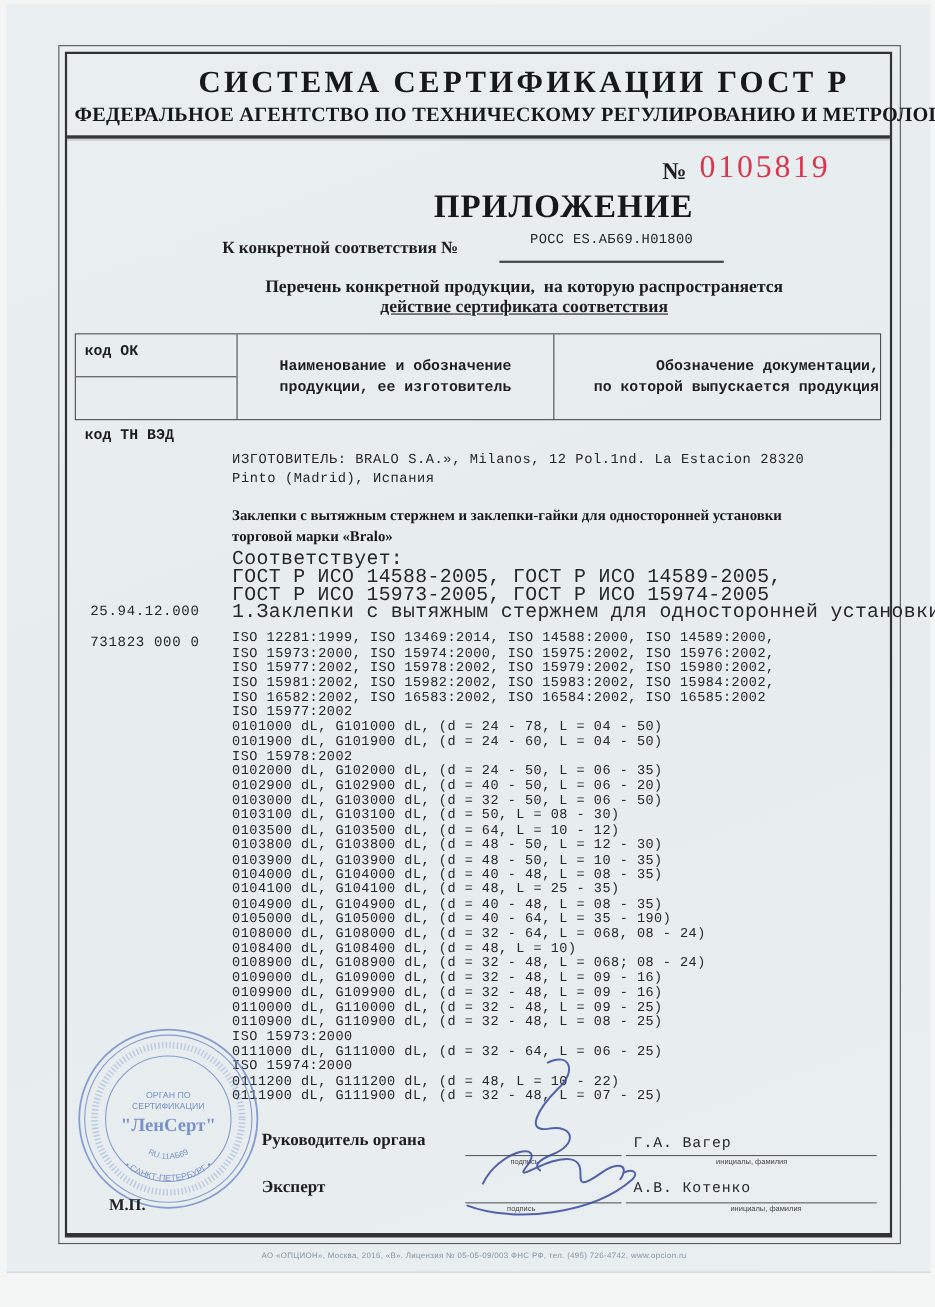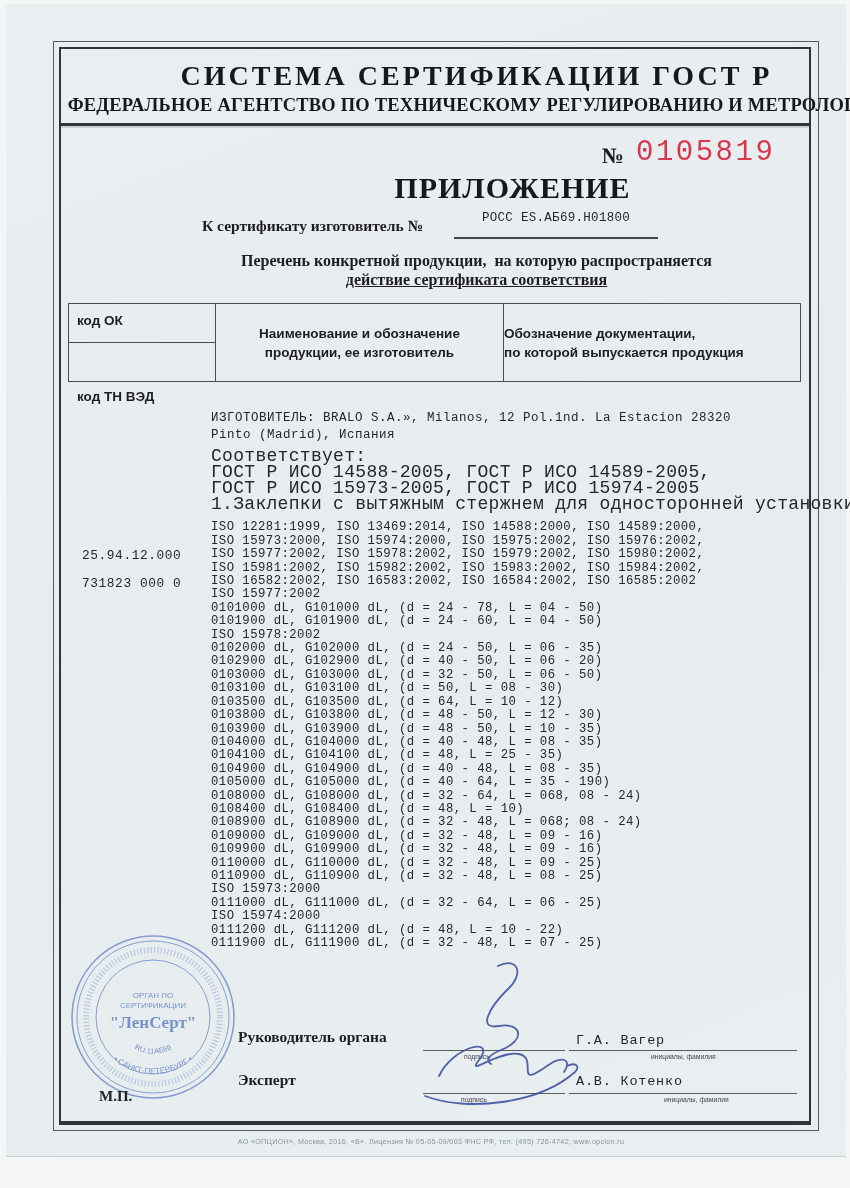--- a/index.html
+++ b/index.html
@@ -24,32 +24,32 @@
   }
   .abs{position:absolute;}
   .ctr{left:56px;width:829px;text-align:center;}
   .serifbold{font-family:"Liberation Serif",serif;font-weight:bold;}
   .mono{font-family:"Liberation Mono","DejaVu Sans Mono",monospace;color:#26262e;}
   .pre{white-space:pre;}
   .hdr-title{top:56px;font-size:28px;letter-spacing:3px;color:#17181a;}
   .hdr-agency{top:91px;font-size:18.5px;letter-spacing:0.2px;color:#17181a;}
   .hdr-sep{left:55px;top:119px;width:748px;height:2.5px;background:#333437;box-shadow:0 2px 0 rgba(40,40,40,.15);}
   .num-label{left:596px;top:139px;font-size:22px;}
-  .num-value{left:630px;top:132px;font-size:29px;letter-spacing:2.5px;font-family:Liberation Mono, monospace;}
+  .num-value{left:630px;top:132px;font-size:29px;letter-spacing:2.5px;font-family:Liberation Serif, serif;}
   .app-title{top:167px;font-size:30px;letter-spacing:1px;color:#17181a;padding-left:36px;}
   .cert-label{left:196px;top:213px;font-size:15.5px;}
   .cert-underline{left:448px;top:233px;width:204px;height:1.5px;background:#45464a;}
   .cert-number{left:448px;top:207px;width:204px;text-align:center;font-size:12.5px;letter-spacing:0.3px;}
   .sub1{top:248px;font-size:16px;white-space:pre;}
   .sub2{top:267px;font-size:16px;text-decoration:underline;}
   .tbl{left:62px;top:299px;width:731px;height:77px;border:1px solid #4c4d50;}
   .tbl .v1{position:absolute;left:146px;top:0;width:1px;height:77px;background:#4c4d50;}
   .tbl .v2{position:absolute;left:434px;top:0;width:1px;height:77px;background:#4c4d50;}
   .tbl .h1{position:absolute;left:0;top:38px;width:146px;height:1px;background:#4c4d50;}
-  .tbl-txt{position:absolute;font-size:13.5px;font-weight:bold;font-family:Liberation Sans, sans-serif;}
+  .tbl-txt{position:absolute;font-size:13.5px;font-weight:bold;font-family:Liberation Mono, monospace;}
   .body-col{left:205px;top:406px;width:585px;}
   .blk-manu{font-size:12.5px;line-height:17.2px;letter-spacing:0.5px;}
   .blk-prod-name{margin-top:16px;font-size:13.5px;line-height:18.5px;font-weight:bold;font-family:"Liberation Serif",serif;color:#17181a;}
   .blk-conf{margin-top:4px;font-size:18px;line-height:16px;letter-spacing:0.3px;}
   .blk-list{margin-top:9px;font-size:12.3px;line-height:13.4px;letter-spacing:0.45px;}
   .code-ok{left:76px;top:544px;font-size:12.8px;letter-spacing:0.6px;}
   .code-tnved{left:76px;top:572px;font-size:12.8px;letter-spacing:0.6px;}
   .role1{left:232px;top:1024px;font-size:15.5px;}
   .role2{left:232px;top:1067px;font-size:15.5px;}
   .sigline{height:1.3px;background:#5c5d60;}
@@ -78,45 +78,47 @@
 
   <div class="abs ctr serifbold hdr-title">СИСТЕМА СЕРТИФИКАЦИИ ГОСТ Р</div>
   <div class="abs ctr serifbold hdr-agency">ФЕДЕРАЛЬНОЕ АГЕНТСТВО ПО ТЕХНИЧЕСКОМУ РЕГУЛИРОВАНИЮ И МЕТРОЛОГИИ</div>
   <div class="abs hdr-sep"></div>
 
   <div class="abs serifbold num-label">№</div>
   <div class="abs num-value" style="color:#d93750;">0105819</div>
 
   <div class="abs ctr serifbold app-title">ПРИЛОЖЕНИЕ</div>
 
-  <div class="abs serifbold cert-label">К сертификату изготовитель №</div>
+  <div class="abs serifbold cert-label">К конкретной соответствия №</div>
   <div class="abs mono cert-number">РОСС ES.АБ69.Н01800</div>
   <div class="abs cert-underline"></div>
 
   <div class="abs ctr serifbold sub1">Перечень конкретной продукции,  на которую распространяется</div>
   <div class="abs ctr serifbold sub2">действие сертификата соответствия</div>
 
   <div class="abs tbl">
     <div class="v1"></div>
     <div class="v2"></div>
     <div class="h1"></div>
     <div class="tbl-txt" style="left:8px;top:9px;">код ОК</div>
     <div class="tbl-txt" style="left:8px;top:47px;margin-top:38px;">код ТН ВЭД</div>
     <div class="tbl-txt pre" style="left:147px;width:287px;top:20px;text-align:center;line-height:19px;">Наименование и обозначение
 продукции, ее изготовитель</div>
-    <div class="tbl-txt pre" style="left:435px;width:295px;top:20px;text-align:left;line-height:19px;">Обозначение документации,
+    <div class="tbl-txt pre" style="left:435px;width:295px;top:20px;text-align:right;line-height:19px;">Обозначение документации,
 по которой выпускается продукция</div>
   </div>
 
   <div class="abs mono code-ok">25.94.12.000</div>
   <div class="abs mono code-tnved">731823 000 0</div>
 
   <div class="abs body-col">
     <div class="mono pre blk-manu">ИЗГОТОВИТЕЛЬ: BRALO S.A.», Milanos, 12 Pol.1nd. La Estacion 28320
 Pinto (Madrid), Испания</div>
+    <div class="pre blk-prod-name">Заклепки с вытяжным стержнем и заклепки-гайки для односторонней установки
+торговой марки «Bralo»</div>
     <div class="mono pre blk-conf">Соответствует:
 ГОСТ Р ИСО 14588-2005, ГОСТ Р ИСО 14589-2005,
 ГОСТ Р ИСО 15973-2005, ГОСТ Р ИСО 15974-2005
 1.Заклепки с вытяжным стержнем для односторонней установки по</div>
     <div class="mono pre blk-list">ISO 12281:1999, ISO 13469:2014, ISO 14588:2000, ISO 14589:2000,
 ISO 15973:2000, ISO 15974:2000, ISO 15975:2002, ISO 15976:2002,
 ISO 15977:2002, ISO 15978:2002, ISO 15979:2002, ISO 15980:2002,
 ISO 15981:2002, ISO 15982:2002, ISO 15983:2002, ISO 15984:2002,
 ISO 16582:2002, ISO 16583:2002, ISO 16584:2002, ISO 16585:2002
 ISO 15977:2002

